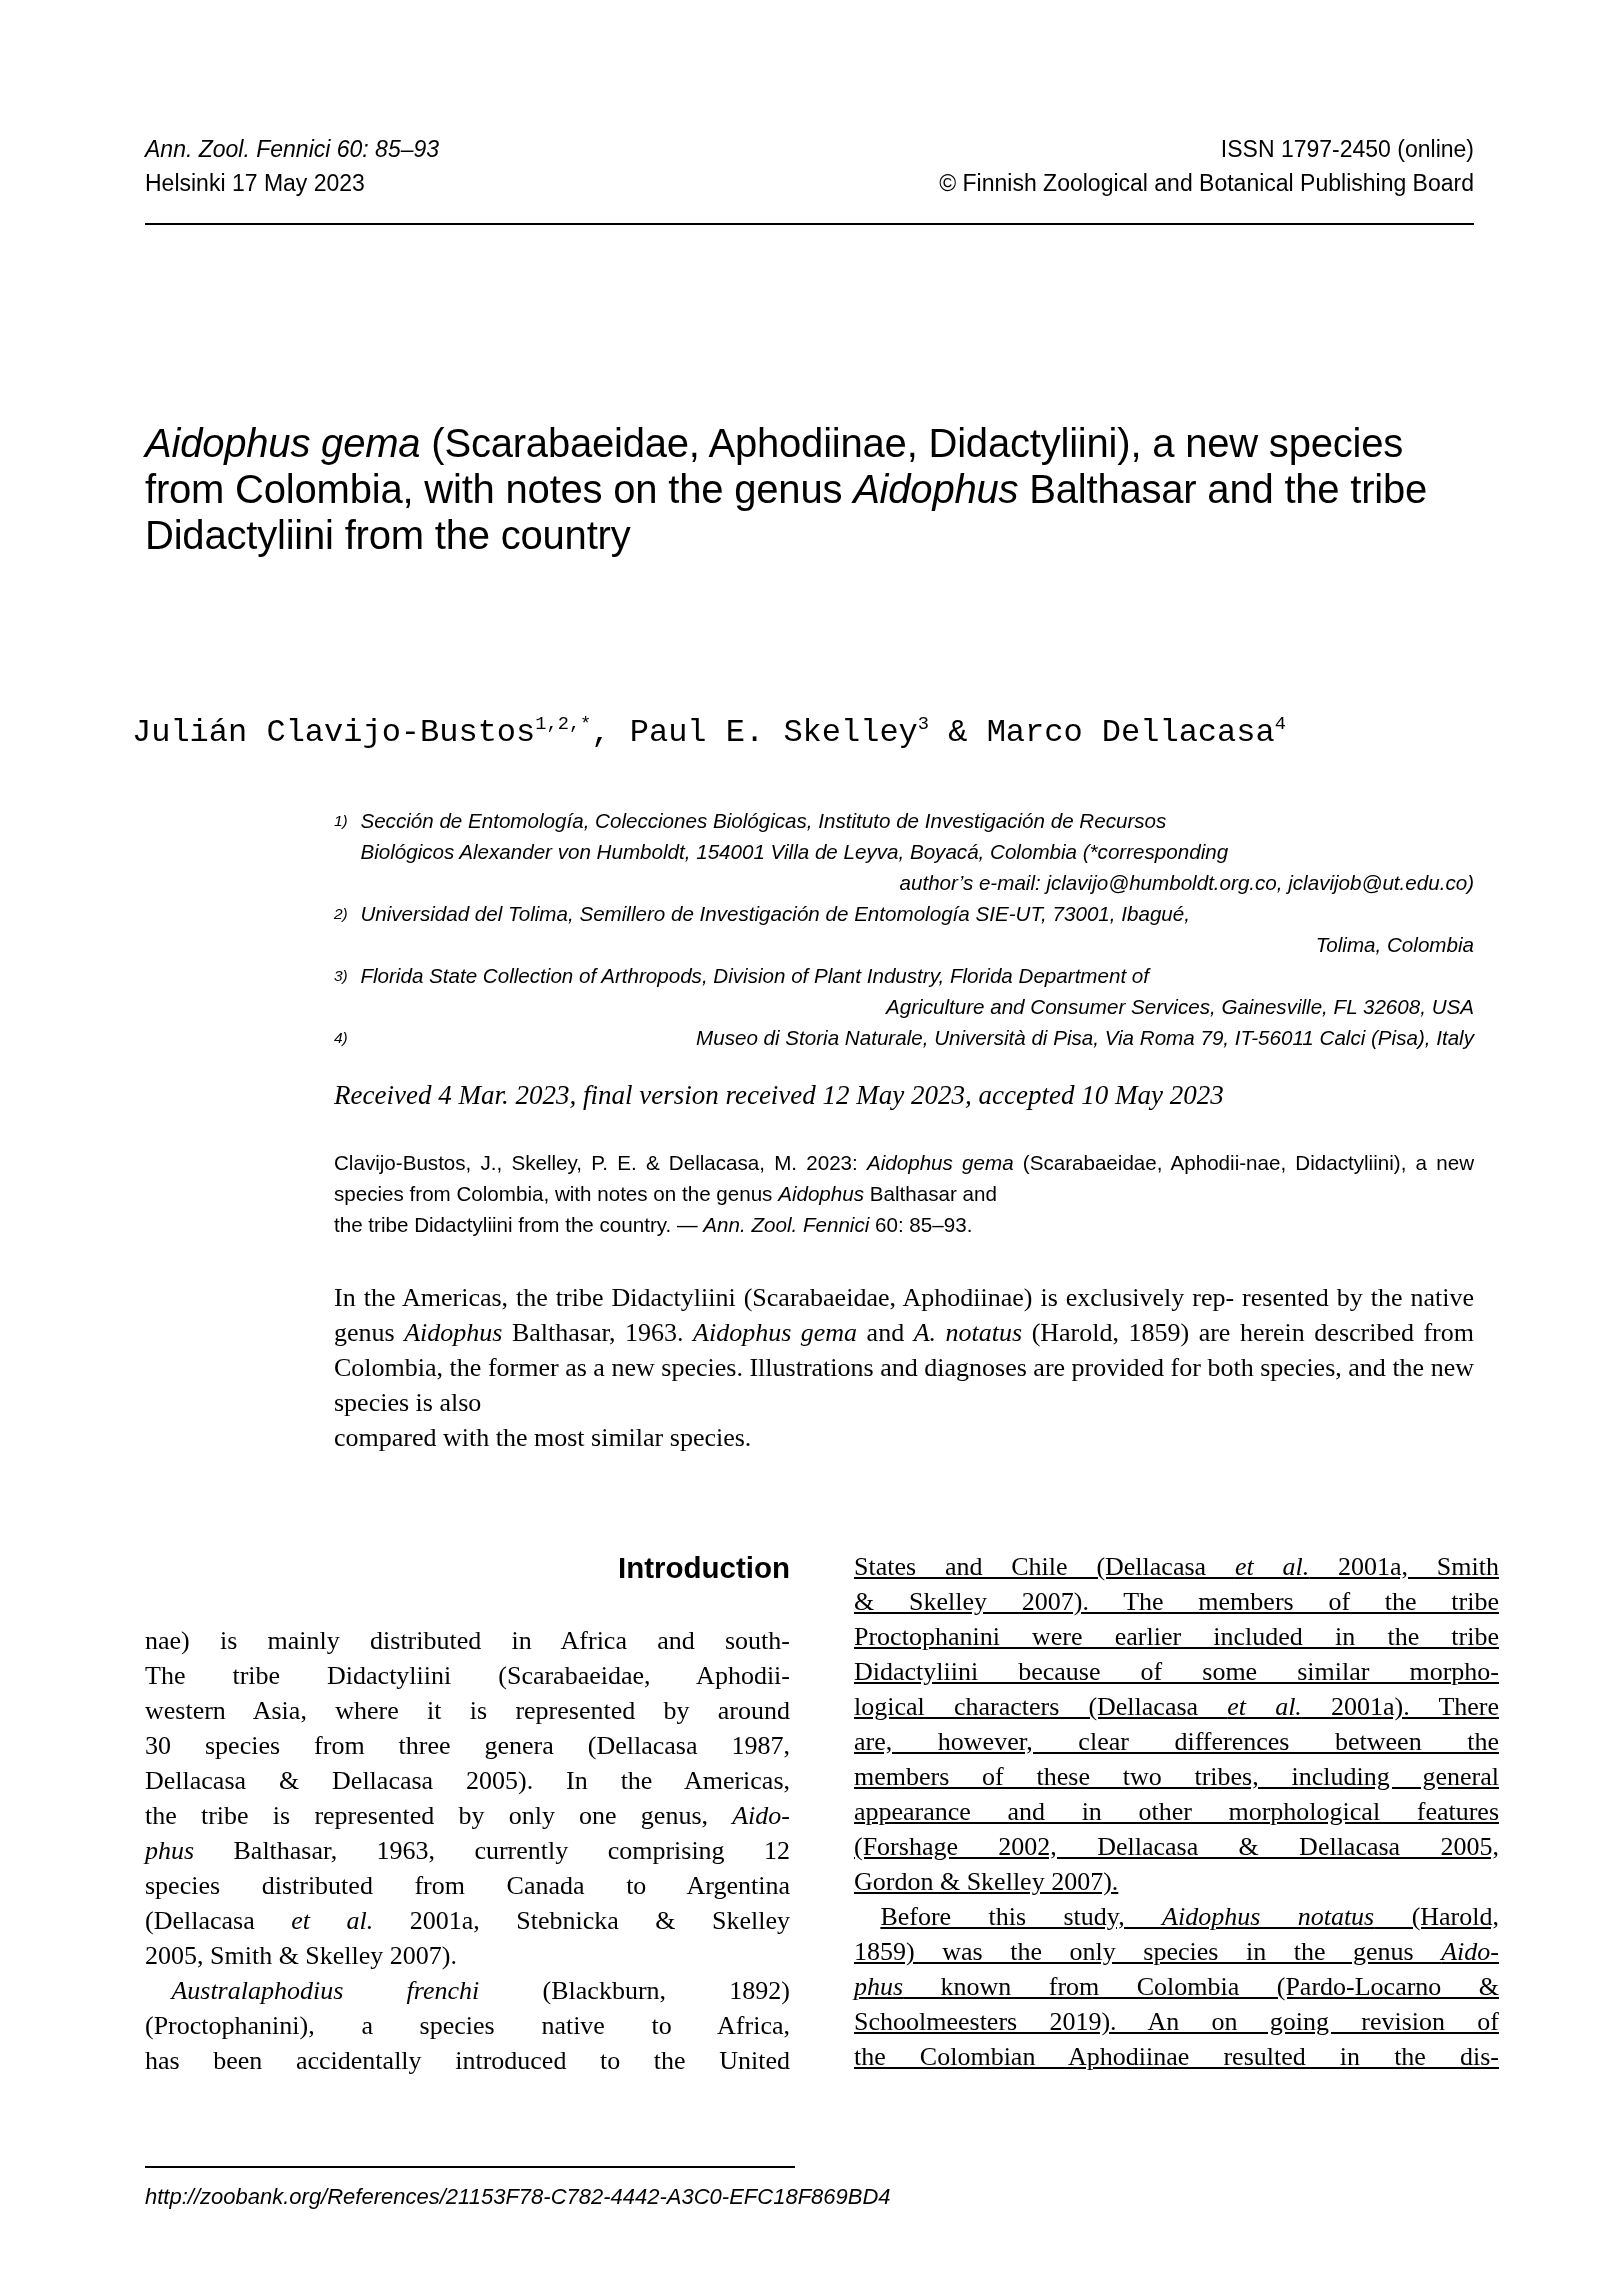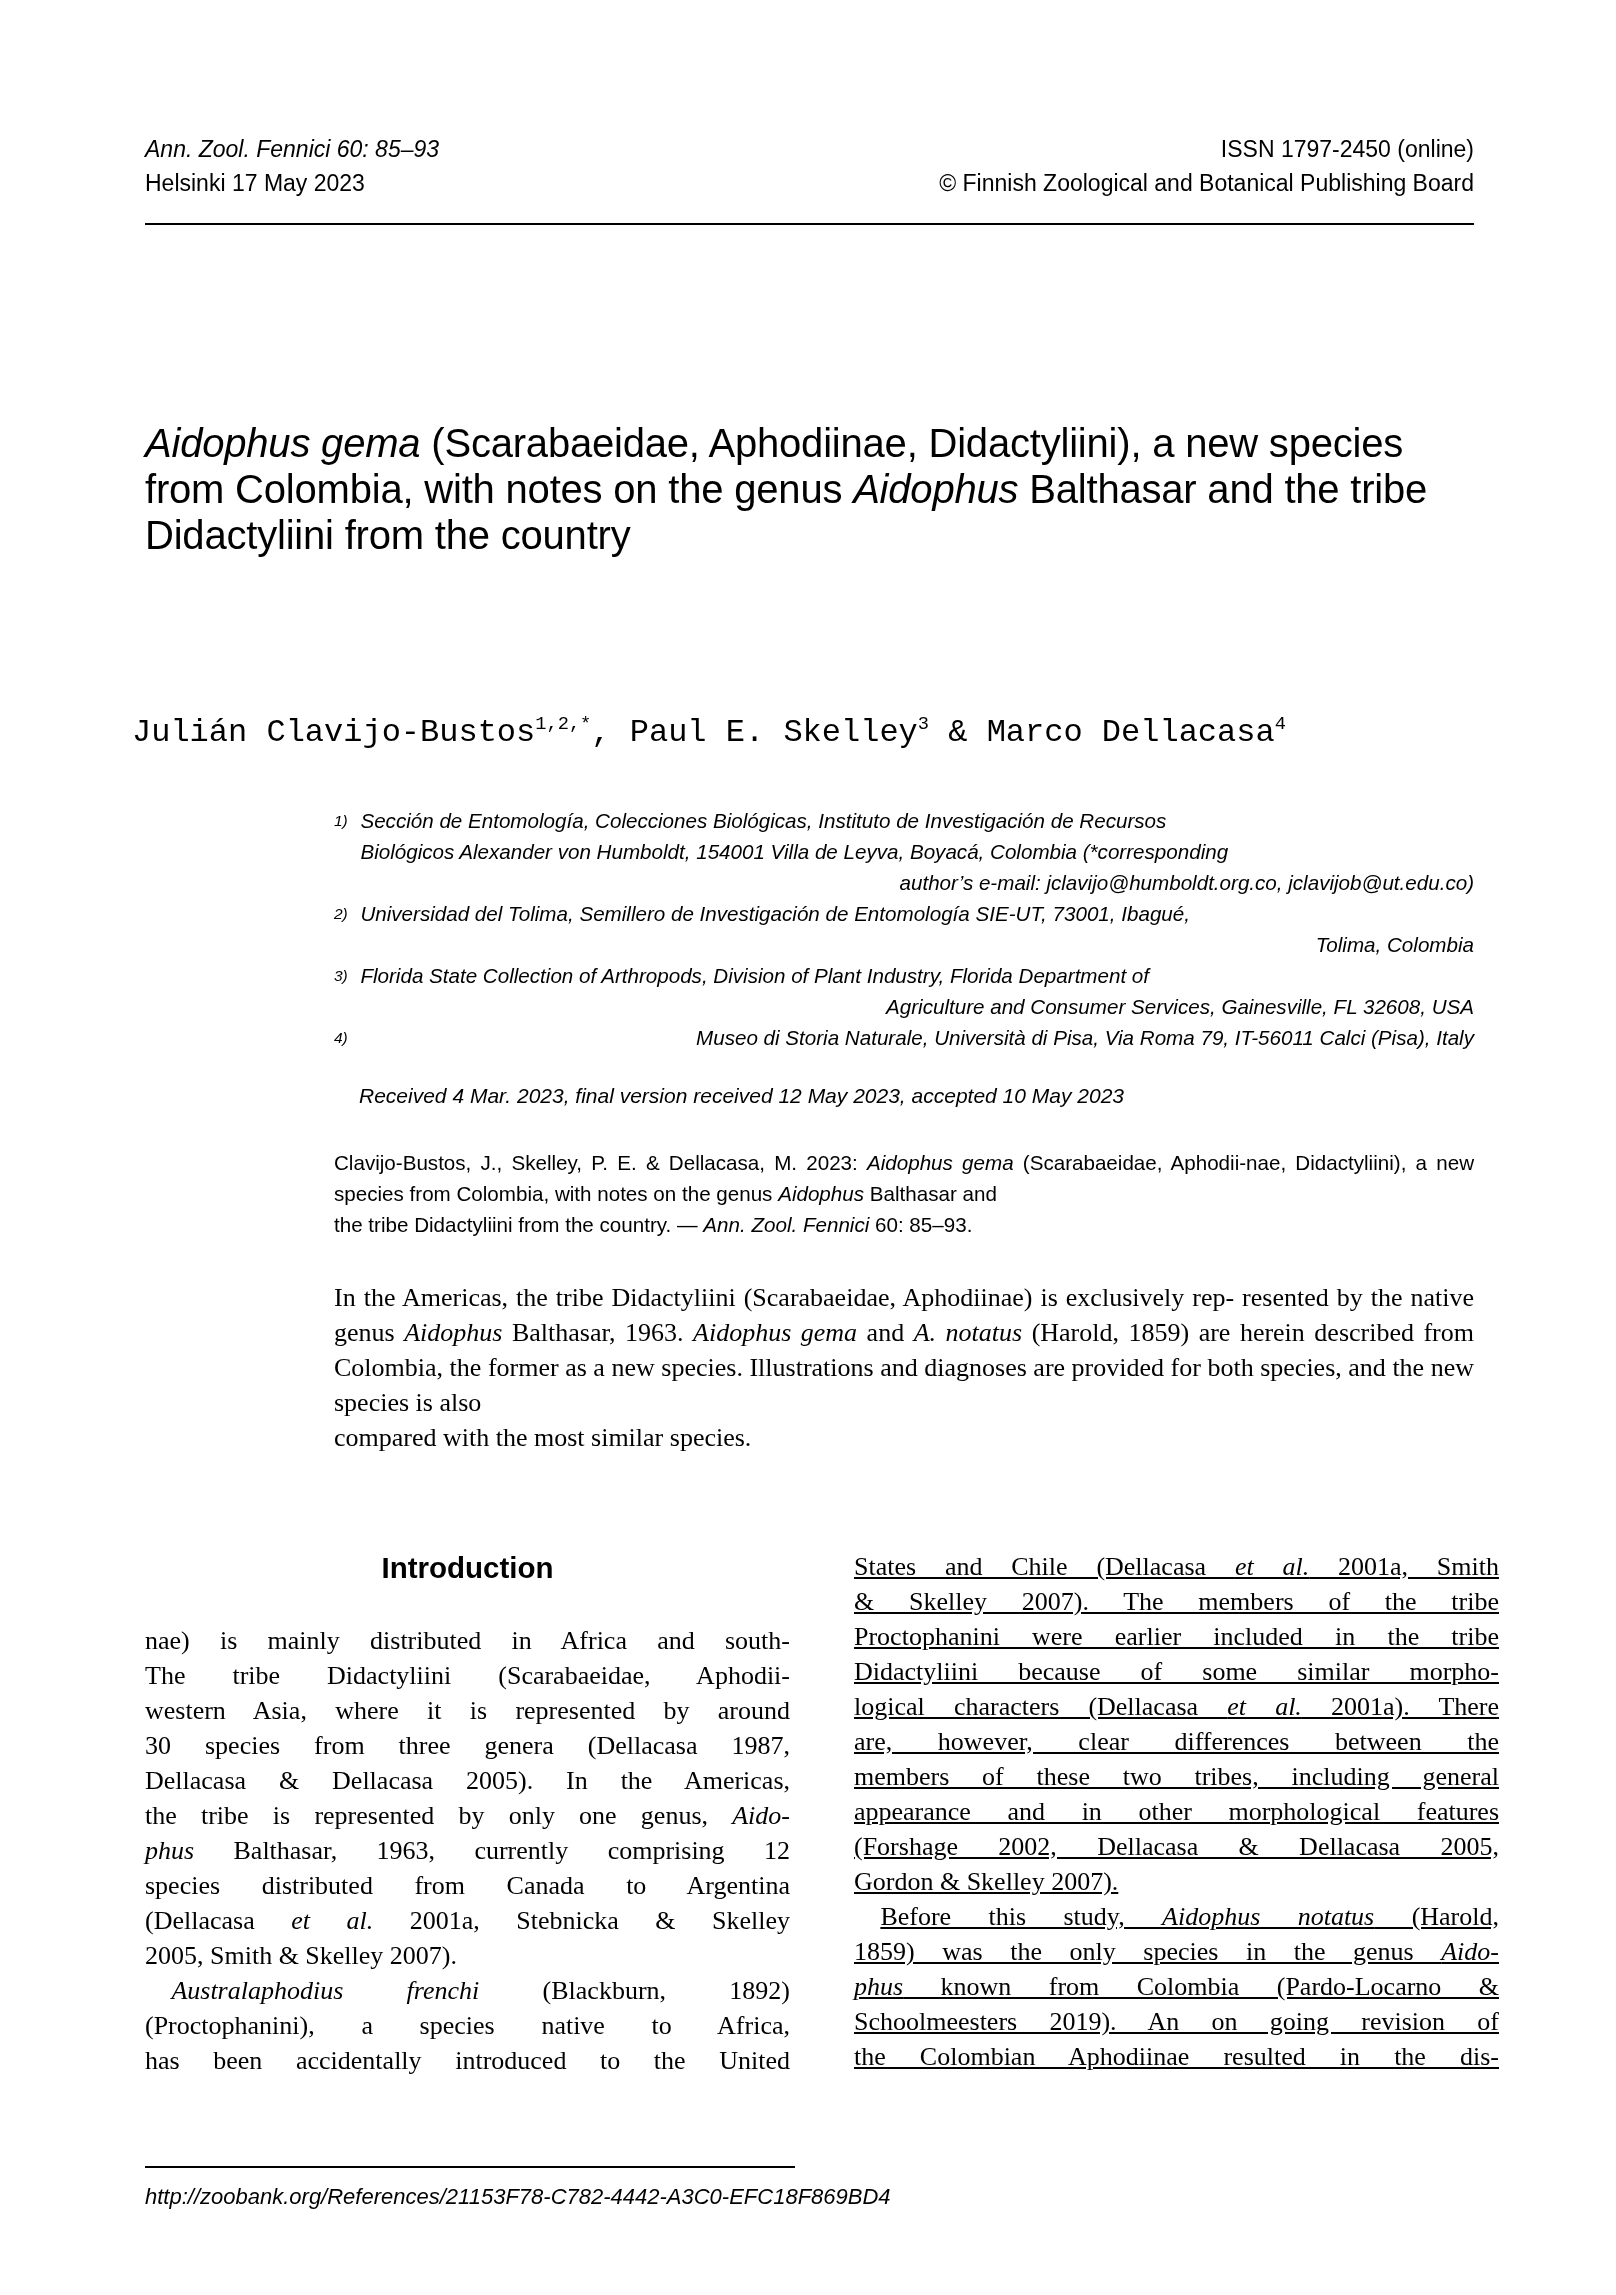--- a/index.html
+++ b/index.html
@@ -105,25 +105,24 @@
     left: 0;
     top: 0;
     font-size: 15.5px;
     font-style: italic;
   }
   .affil .body { display: block; }
   .affil .body.lastline { text-align: right; }
 
   .received {
     margin-top: 27px;
-    font-family: Liberation Sans, sans-serif;
+    font-family: Liberation Serif, serif;
     font-style: italic;
-    font-size: 21px;
+    font-size: 27px;
     line-height: 31px;
-    margin-left: 25px;
   }
 
   .citation {
     margin-top: 36px;
     font-family: "Liberation Sans", sans-serif;
     font-size: 20.6px;
     line-height: 31px;
     text-align: justify;
   }
   .citation i { font-style: italic; }
@@ -153,21 +152,21 @@
   }
   .col-left  { left: 145px; }
   .col-right { left: 854px; text-decoration: underline; }
 
   .sec-head {
     font-family: "Liberation Sans", sans-serif;
     font-weight: bold;
     font-size: 29.5px;
     line-height: 37px;
     margin: 0 0 37px 0;
-    text-align: center;
+    text-align: right;
   }
 
   .col p {
     margin: 0;
     text-indent: 0;
   }
   .col p i { font-style: italic; }
 
   
   .ln {

